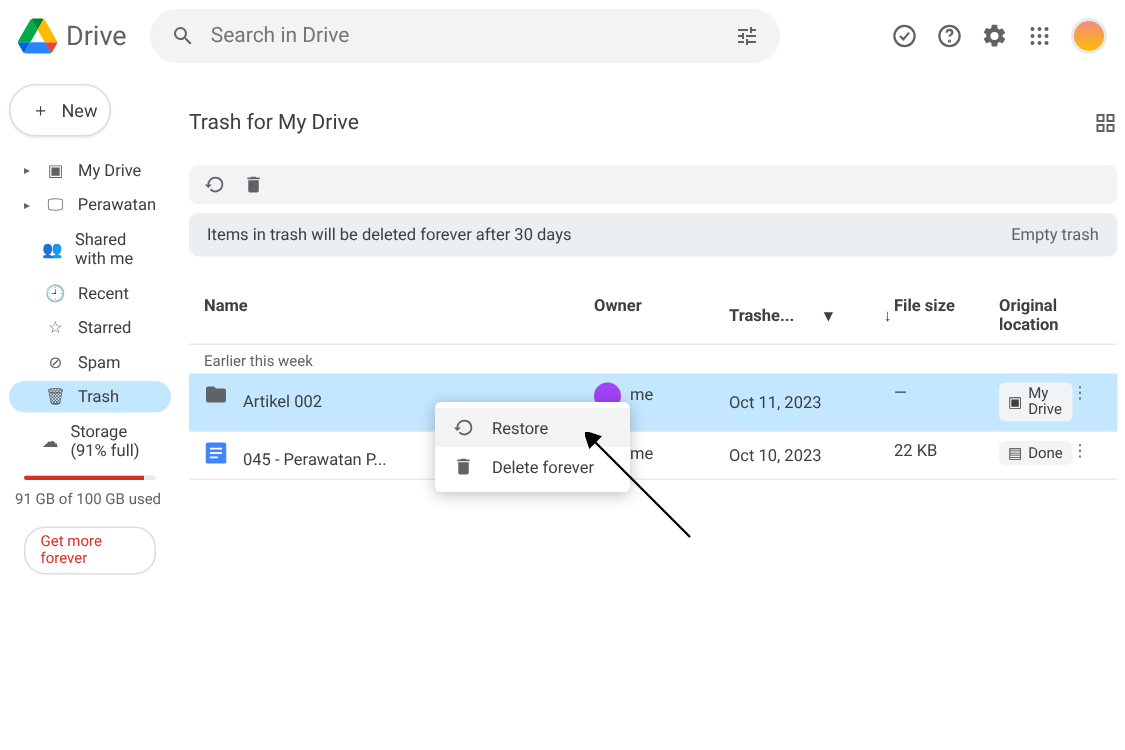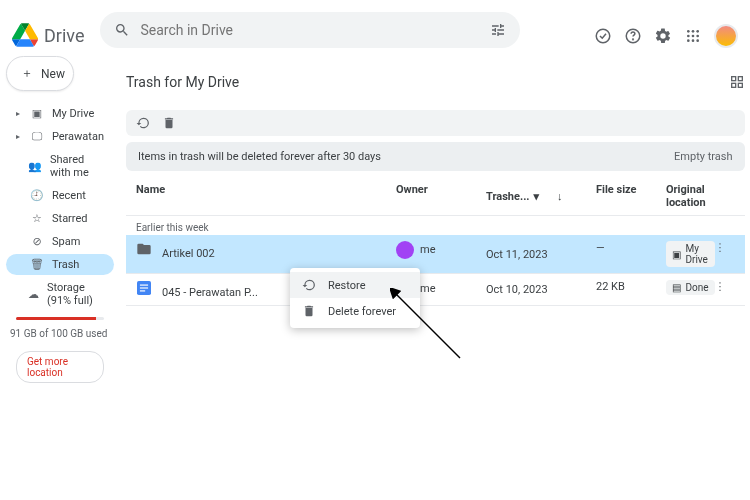--- a/index.html
+++ b/index.html
@@ -1,17 +1,17 @@
 <!DOCTYPE html>
 <html><head>
 <meta charset="utf-8">
 <style>
 *{margin:0;padding:0;box-sizing:border-box;font-family:Roboto,Arial,sans-serif}
 body{width:750px;height:500px;background:#fff;overflow:hidden;font-size:12px;color:#3c4043}
-.topbar{display:flex;align-items:flex-end;height:48px;padding:0 12px;gap:16px}
+.topbar{display:flex;align-items:center;height:48px;padding:0 12px;gap:16px}
 .logo{display:flex;align-items:center;gap:6px}
 .logo-img{width:26px;height:26px}
 .product{font-size:18px;color:#5f6368}
 .searchwrap{flex:1;display:flex;align-items:center;background:#f1f3f4;border-radius:24px;height:36px;padding:12px 14px;max-width:420px}
 .searchwrap input{flex:1;border:none;background:transparent;outline:none;font-size:14px;color:#5f6368}
 .searchwrap .sicon{color:#5f6368;margin-right:10px}
 .searchwrap .tune{color:#5f6368}
 .topright{margin-left:auto;display:flex;align-items:center;gap:12px;color:#5f6368}
 .icircle{width:18px;height:18px;display:flex;align-items:center;justify-content:center}
 .avatar{width:24px;height:24px;border-radius:50%;background:linear-gradient(#f28b82,#fbbc04);border:2px solid #e8eaed}
@@ -23,26 +23,26 @@
 .navitem .caret{font-size:8px;color:#5f6368;width:6px}
 .navitem .ni{width:14px;text-align:center;color:#5f6368}
 .storagebar{margin:4px 10px 2px;height:3px;background:#e8eaed;border-radius:2px;overflow:hidden}
 .storagebar>div{height:100%;width:91%;background:#d93025}
 .storagetxt{font-size:10px;color:#5f6368;margin:4px 4px}
 .morestore{margin:6px 10px;font-size:10px;color:#d93025;border:1px solid #dadce0;border-radius:14px;padding:4px 10px;width:fit-content}
 .content{flex:1;padding:6px 12px 0 6px;display:flex;flex-direction:column}
 .pagetitle{font-size:14px;margin:20px 0;display:flex;align-items:center}
 .gridicon{margin-left:auto;color:#5f6368}
 .toolbar{background:#f1f3f4;border-radius:6px;padding:6px 10px;display:flex;gap:12px;color:#5f6368;margin-bottom:6px}
-.banner{background:#eceff1;border-radius:6px;padding:8px 12px;display:flex;align-items:center;font-size:11px;color:#3c4043;margin-bottom:6px}
+.banner{background:#eceff1;border-radius:6px;padding:8px 12px;display:flex;align-items:center;font-size:11px;color:#3c4043;margin-bottom:20px}
 .banner .empty{margin-left:auto;color:#5f6368}
 .headerrow{display:flex;padding:6px 10px;font-size:11px;font-weight:700;color:#3c4043;border-bottom:1px solid #e8eaed}
 .c-name{width:260px}
 .c-owner{width:90px}
-.c-trashed{width:110px;display:flex;align-items:center;gap:4px}
+.c-trashed{width:110px;display:flex;align-items:center;gap:20px}
 .c-size{width:70px}
 .c-loc{flex:1}
 .c-more{width:20px}
 .grouphdr{padding:6px 10px 2px;font-size:10px;color:#5f6368}
 .row{display:flex;padding:6px 10px;border-bottom:1px solid #e8eaed;font-size:11px}
 .row.sel{background:#c2e7ff}
 .ficon{width:16px;height:16px;margin-right:10px;display:inline-flex;align-items:center;justify-content:center}
 .ownerav{width:18px;height:18px;border-radius:50%;background:#a142f4;margin-right:6px;display:inline-block;vertical-align:middle}
 .locchip{display:inline-flex;align-items:center;gap:4px;background:#f1f3f4;border-radius:4px;padding:2px 6px;font-size:10px}
 .more{color:#5f6368}
@@ -159,21 +159,21 @@
       </div>
     <div class="navitem">
         <span class="caret"></span>
         <span class="ni">☁</span>
         <span>Storage (91% full)</span>
       </div>
     <div class="storagebar">
         <div></div>
       </div>
     <div class="storagetxt">91 GB of 100 GB used</div>
-    <div class="morestore">Get more location</div>
+    <div class="morestore">Get more forever</div>
   </div>
 
   <div class="content">
     <div class="pagetitle">
       <span>Trash for My Drive</span>
       <span class="gridicon">
           <svg width="16" height="16" viewBox="0 0 24 24" fill="none" stroke="#5f6368" stroke-width="2">
             <rect x="4" y="4" width="6" height="6"></rect>
             <rect x="14" y="4" width="6" height="6"></rect>
             <rect x="4" y="14" width="6" height="6"></rect>

